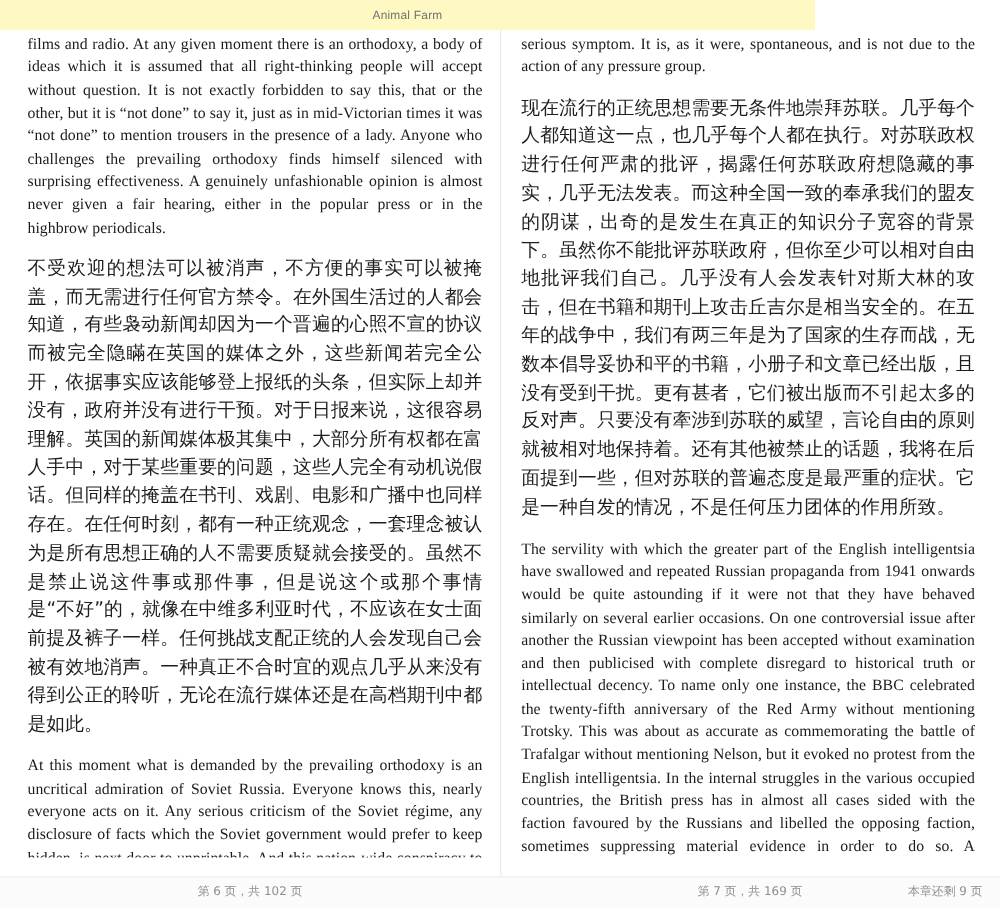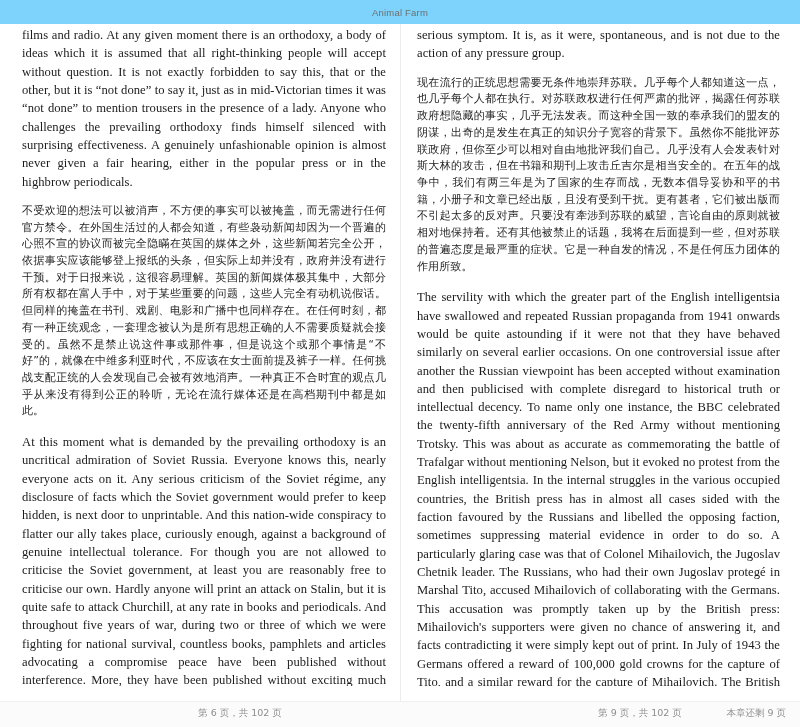--- a/index.html
+++ b/index.html
@@ -15,26 +15,26 @@
     font-family: "Liberation Serif", "DejaVu Serif", serif;
     color: #1b1b1b;
     position: relative;
   }
 
   
   .book-header {
     position: absolute;
     top: 0;
     left: 0;
-    width: 800px;
+    width: 652px;
     height: 24px;
     display: flex;
     align-items: center;
     justify-content: center;
-    background: #7dd3fc;
+    background: #fef9c3;
   }
   .book-title {
     font-family: "Liberation Sans", "DejaVu Sans", sans-serif;
     font-size: 9.5px;
     color: #6f6f6f;
     letter-spacing: 0.2px;
   }
 
   
   .spread {
@@ -71,21 +71,21 @@
     hyphens: none;
     word-spacing: -0.1px;
   }
   p.para.en {
     font-family: "Liberation Serif", "DejaVu Serif", serif;
     font-size: 12.6px;
     letter-spacing: 0.05px;
   }
   p.para.zh {
     font-family: "DejaVu Sans", "Liberation Sans", sans-serif;
-    font-size: 11px;
+    font-size: 15px;
     line-height: 1.52;
     color: #1e1e1e;
     letter-spacing: 0.1px;
     margin-bottom: 13px;
   }
   p.para.tight { }
 
   
   .reader-footer {
     position: absolute;
@@ -104,21 +104,20 @@
   }
   .footer-half.left  { left: 0; }
   .footer-half.right { left: 400px; }
   .footer-text {
     position: absolute;
     top: 5px;
     font-family: "DejaVu Sans", "Liberation Sans", sans-serif;
     font-size: 9.5px;
     color: #8e8e8e;
     white-space: nowrap;
-    padding-left: 40px;
   }
   .footer-center {
     left: 0;
     width: 400px;
     text-align: center;
   }
   .footer-right-note {
     right: 14px;
     text-align: right;
   }
@@ -150,17 +149,17 @@
 
 </div>
 
 <div class="reader-footer">
 
   <div class="footer-half left">
     <span class="footer-text footer-center">第 6 页，共 102 页</span>
   </div>
 
   <div class="footer-half right">
-    <span class="footer-text footer-center">第 9 页，共 102 页</span>
+    <span class="footer-text footer-center">第 7 页，共 169 页</span>
     <span class="footer-text footer-right-note">本章还剩 9 页</span>
   </div>
 
 </div>
 
 </body></html>

